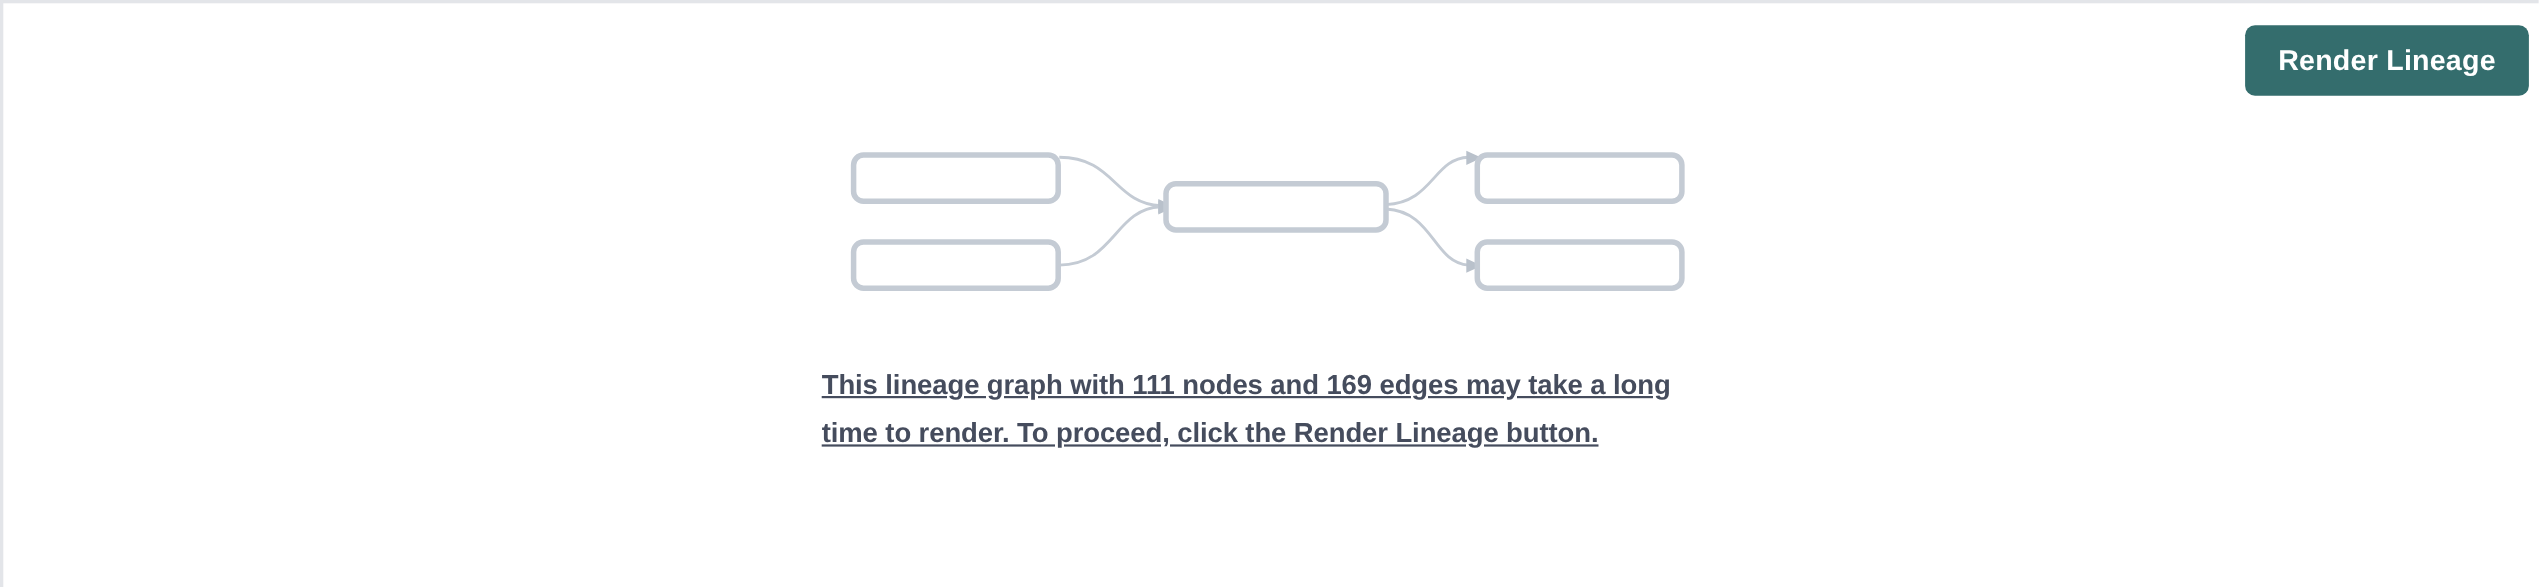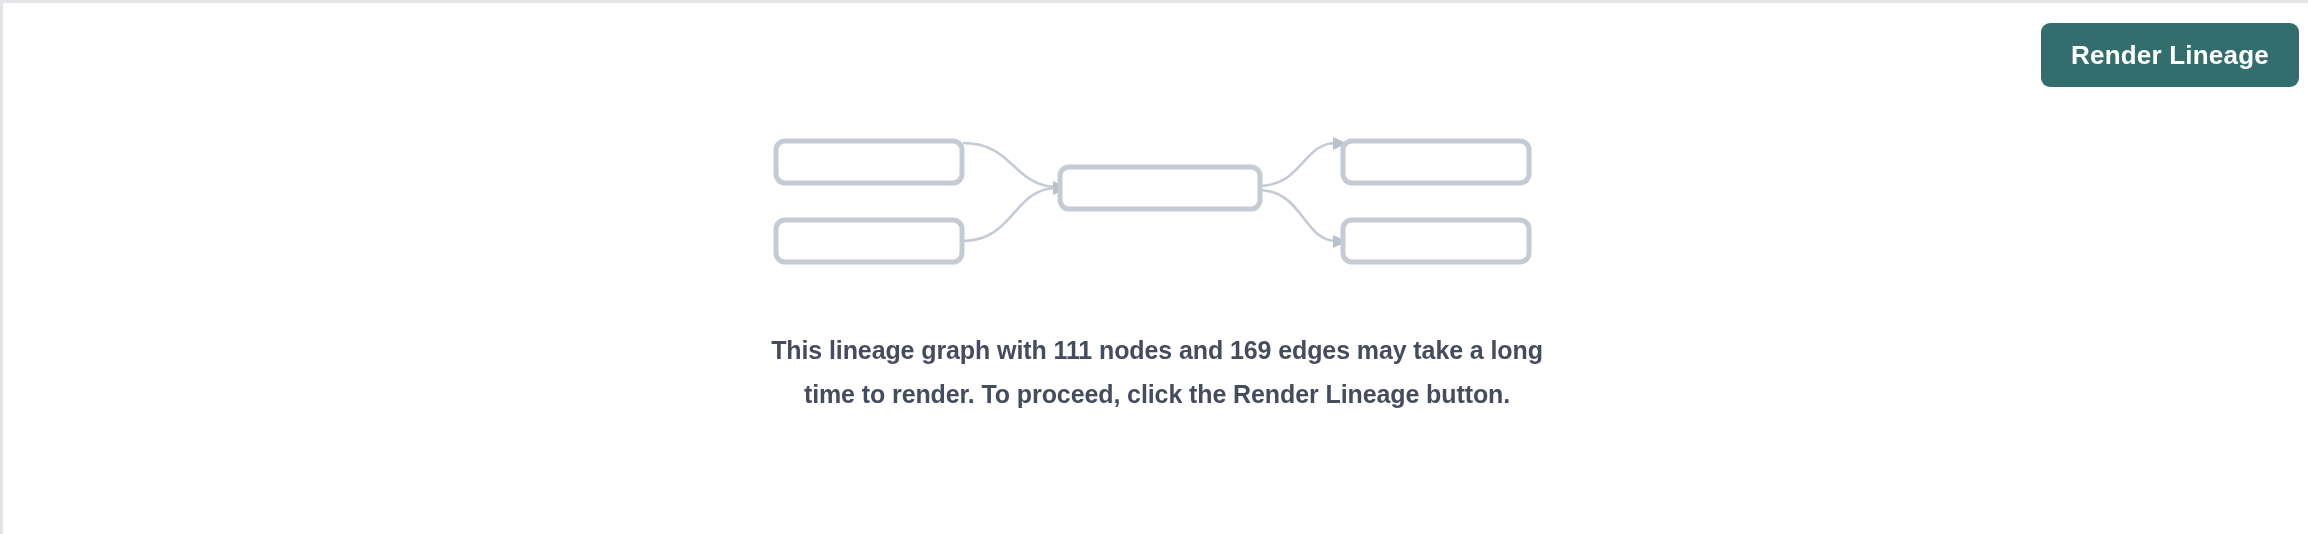--- a/index.html
+++ b/index.html
@@ -76,27 +76,27 @@
   .edge-arrow {
     fill: #b9c1cb;
   }
 
   
   .warning-message {
     position: absolute;
     left: 744px;
     top: 325px;
     width: 820px;
-    text-align: center;
     color: #454c5d;
     font-family: "Liberation Sans", sans-serif;
     font-size: 25px;
     font-weight: bold;
     line-height: 44px;
     letter-spacing: -0.1px;
+    text-decoration: underline;
   }
 </style>
 </head>
 <body>
 
 <div class="app-root">
 
   <button class="render-button">Render Lineage</button>
 
   <div class="lineage-placeholder">

